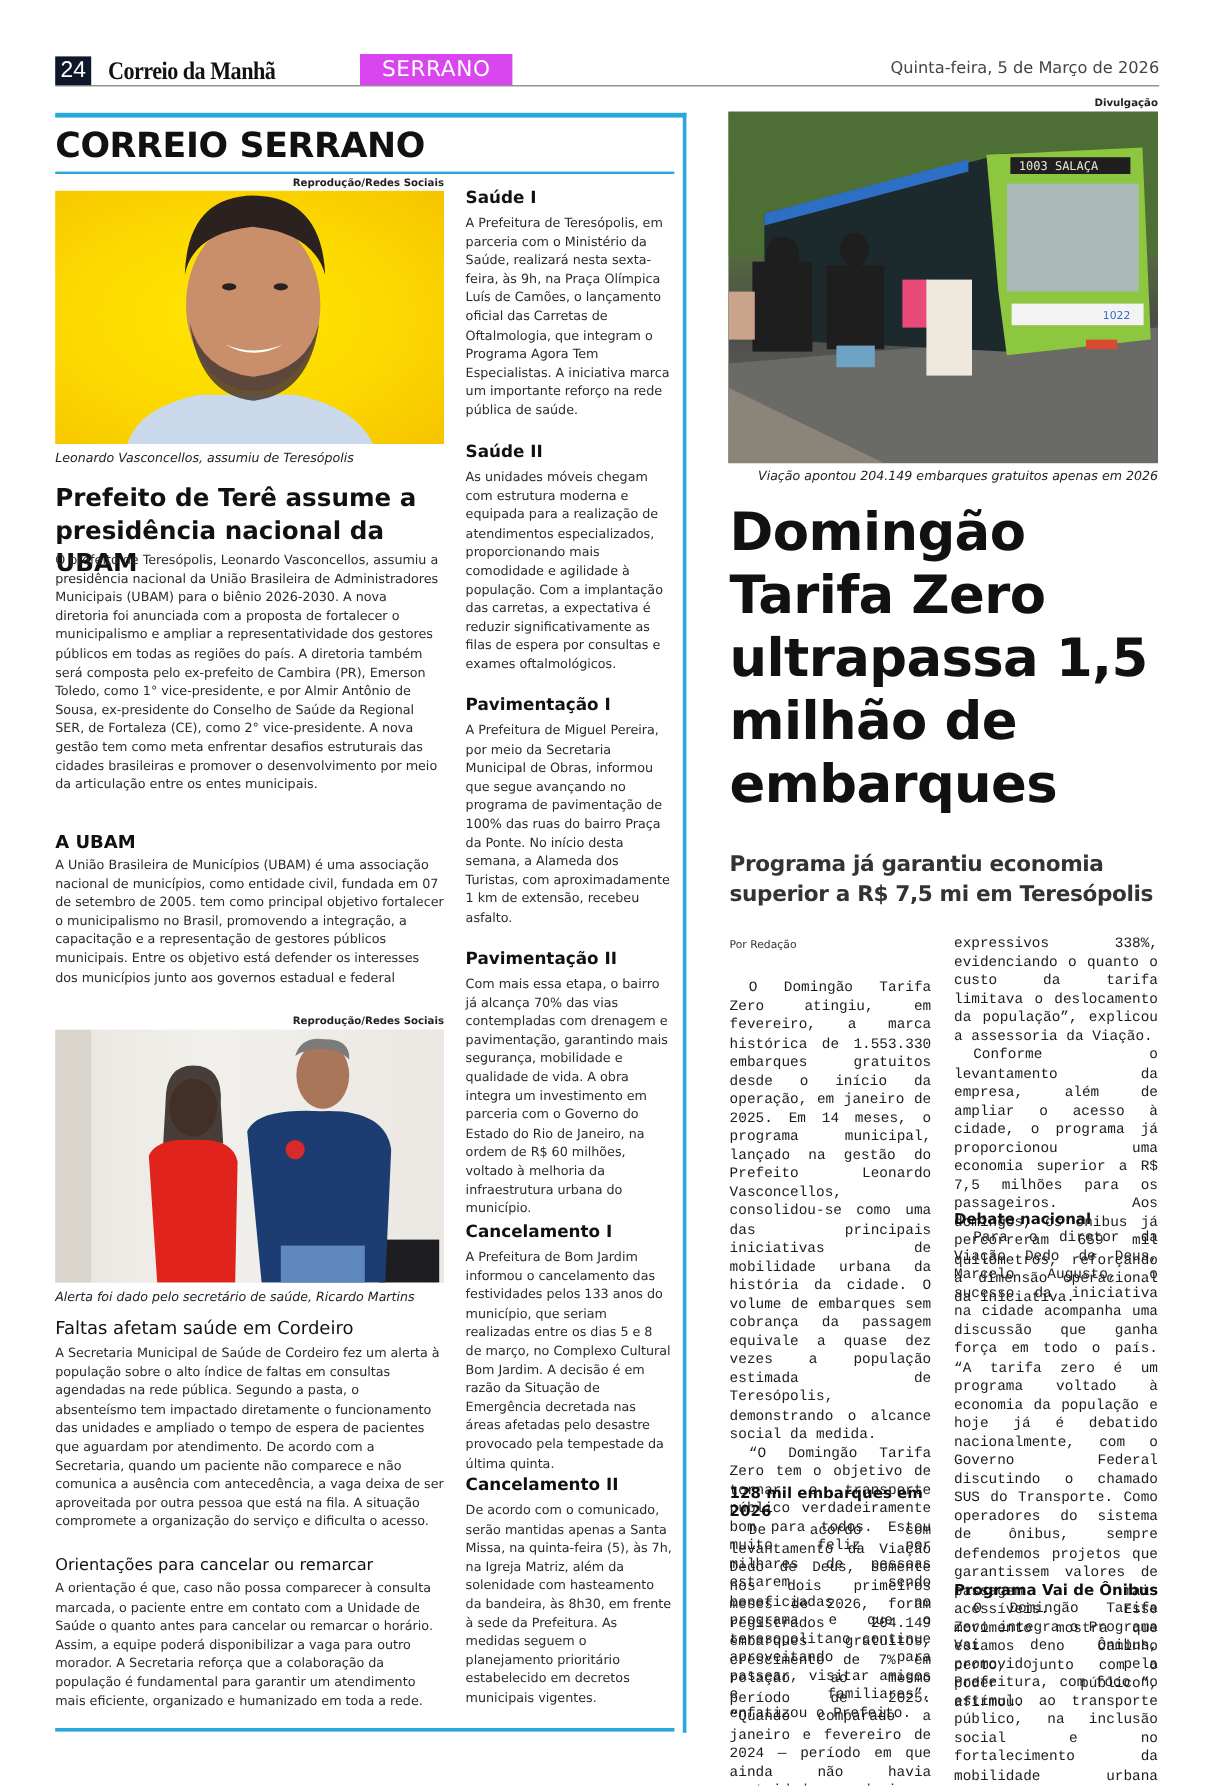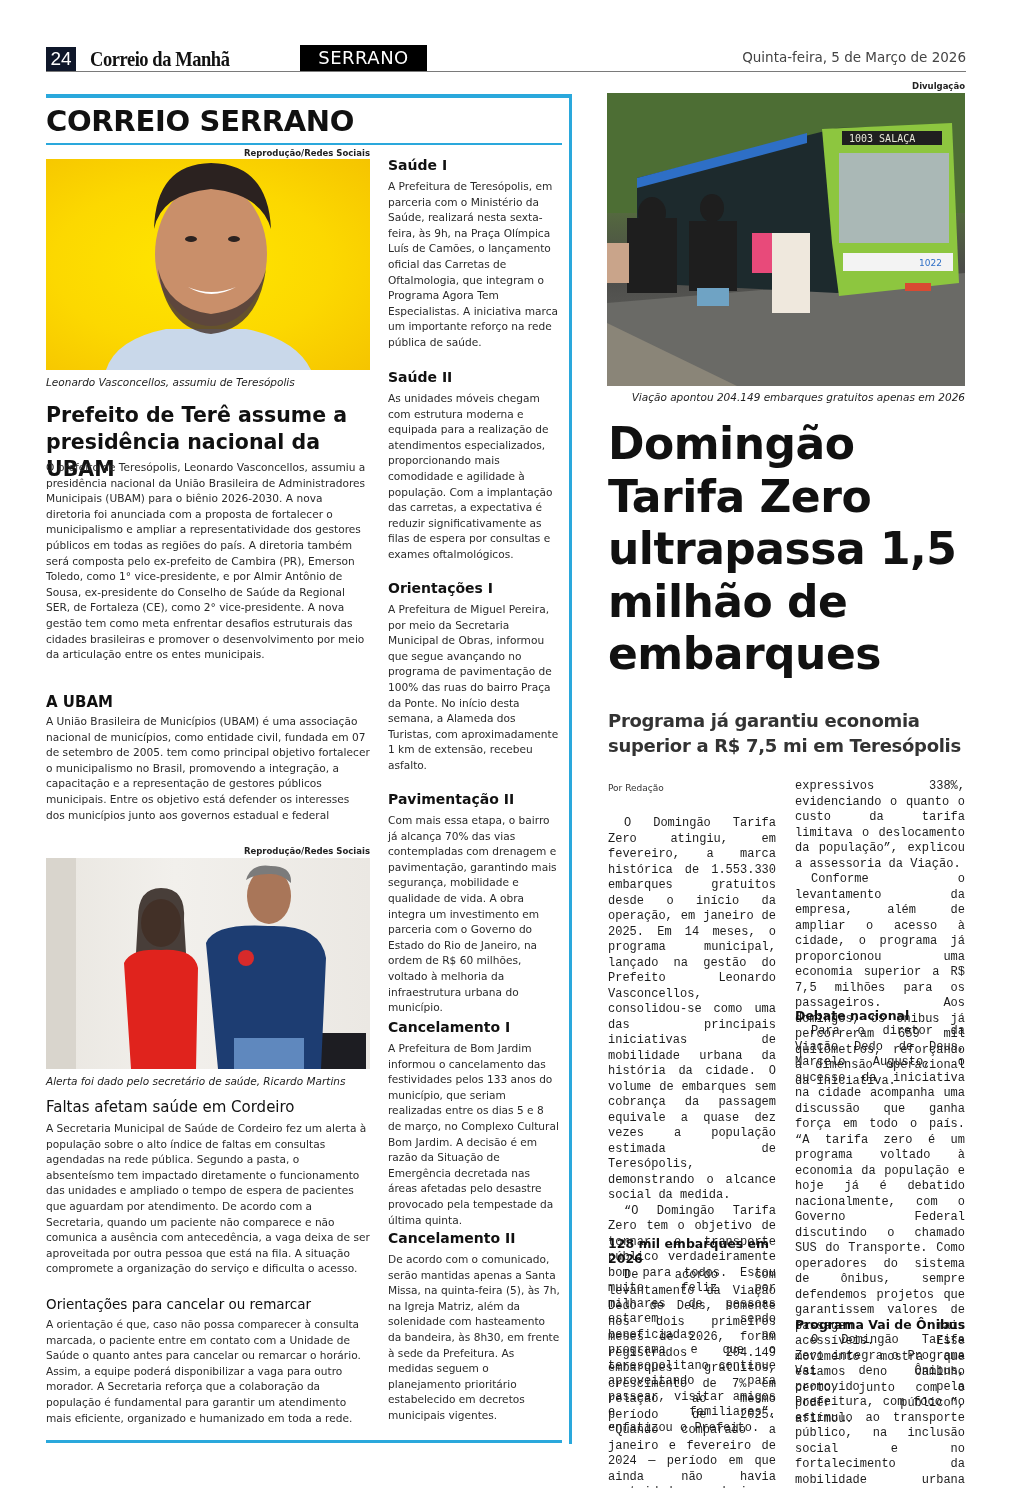--- a/index.html
+++ b/index.html
@@ -5,21 +5,21 @@
     * { box-sizing: border-box; margin: 0; padding: 0; }
     html, body { width: 1010px; height: 1488px; background: #ffffff; overflow: hidden; }
     body { position: relative; font-family: "DejaVu Sans", sans-serif; color: #1a1a1a; }
 
     
     .masthead { position: absolute; left: 46px; top: 45px; width: 920px; height: 27px; border-bottom: 1px solid #7a7a7a; }
     .page-num { position: absolute; left: 0; top: 2px; width: 30px; height: 24px; background: #0f172a; color: #fff;
       font-family: "Liberation Sans", sans-serif; font-size: 19px; line-height: 24px; text-align: center; }
     .paper-name { position: absolute; left: 44px; top: 2px; font-family: "Liberation Serif", serif; font-size: 21px;
       line-height: 24px; color: #111; letter-spacing: -0.5px; transform: scaleX(0.88); transform-origin: left; font-weight: bold; }
-    .section-tag { position: absolute; left: 254px; top: 0; width: 127px; height: 26px; background: #000000; color: #fff;
+    .section-tag { position: absolute; left: 254px; top: 0; width: 127px; height: 26px; background: #d946ef; color: #fff;
       font-family: "DejaVu Sans", sans-serif; font-size: 18px; line-height: 26px; text-align: center; letter-spacing: 0.5px; }
     .date-line { position: absolute; right: 0; top: 4px; font-family: "DejaVu Sans", sans-serif; font-size: 13.5px; color: #444; }
 
     
     .frame-top { position: absolute; left: 46px; top: 94px; width: 526px; height: 4px; background: #2aa8dc; }
     .frame-right { position: absolute; left: 569px; top: 94px; width: 3px; height: 1350px; background: #2aa8dc; }
     .box-title { position: absolute; left: 46px; top: 104px; font-family: "DejaVu Sans", sans-serif; font-weight: bold;
       font-size: 29px; letter-spacing: -0.3px; color: #111; }
     .box-title-rule { position: absolute; left: 46px; top: 143px; width: 516px; height: 2px; background: #2aa8dc; }
     .bottom-rule { position: absolute; left: 46px; top: 1440px; width: 516px; height: 3px; background: #2aa8dc; }
@@ -106,21 +106,21 @@
 <h3 class="sub-head" style="left:46px; top:1296px; font-size:13.5px; font-weight:normal;">Orientações para cancelar ou remarcar</h3>
 <p class="body-sans" style="left:46px; top:1317px; width:324px;">A orientação é que, caso não possa comparecer à consulta marcada, o paciente entre em contato com a Unidade de Saúde o quanto antes para cancelar ou remarcar o horário. Assim, a equipe poderá disponibilizar a vaga para outro morador. A Secretaria reforça que a colaboração da população é fundamental para garantir um atendimento mais eficiente, organizado e humanizado em toda a rede.</p>
 
 <section>
   <h3 class="sub-head" style="left:388px; top:157px;">Saúde I</h3>
   <p class="body-sans" style="left:388px; top:179px; width:172px;">A Prefeitura de Teresópolis, em parceria com o Ministério da Saúde, realizará nesta sexta-feira, às 9h, na Praça Olímpica Luís de Camões, o lançamento oficial das Carretas de Oftalmologia, que integram o Programa Agora Tem Especialistas. A iniciativa marca um importante reforço na rede pública de saúde.</p>
 
   <h3 class="sub-head" style="left:388px; top:369px;">Saúde II</h3>
   <p class="body-sans" style="left:388px; top:391px; width:172px;">As unidades móveis chegam com estrutura moderna e equipada para a realização de atendimentos especializados, proporcionando mais comodidade e agilidade à população. Com a implantação das carretas, a expectativa é reduzir significativamente as filas de espera por consultas e exames oftalmológicos.</p>
 
-  <h3 class="sub-head" style="left:388px; top:580px;">Orientações I</h3>
+  <h3 class="sub-head" style="left:388px; top:580px;">Pavimentação I</h3>
   <p class="body-sans" style="left:388px; top:602px; width:172px;">A Prefeitura de Miguel Pereira, por meio da Secretaria Municipal de Obras, informou que segue avançando no programa de pavimentação de 100% das ruas do bairro Praça da Ponte. No início desta semana, a Alameda dos Turistas, com aproximadamente 1 km de extensão, recebeu asfalto.</p>
 
   <h3 class="sub-head" style="left:388px; top:791px;">Pavimentação II</h3>
   <p class="body-sans" style="left:388px; top:813px; width:172px;">Com mais essa etapa, o bairro já alcança 70% das vias contempladas com drenagem e pavimentação, garantindo mais segurança, mobilidade e qualidade de vida. A obra integra um investimento em parceria com o Governo do Estado do Rio de Janeiro, na ordem de R$ 60 milhões, voltado à melhoria da infraestrutura urbana do município.</p>
 
   <h3 class="sub-head" style="left:388px; top:1019px;">Cancelamento I</h3>
   <p class="body-sans" style="left:388px; top:1041px; width:172px;">A Prefeitura de Bom Jardim informou o cancelamento das festividades pelos 133 anos do município, que seriam realizadas entre os dias 5 e 8 de março, no Complexo Cultural Bom Jardim. A decisão é em razão da Situação de Emergência decretada nas áreas afetadas pelo desastre provocado pela tempestade da última quinta.</p>
 
   <h3 class="sub-head" style="left:388px; top:1230px;">Cancelamento II</h3>
   <p class="body-sans" style="left:388px; top:1252px; width:172px;">De acordo com o comunicado, serão mantidas apenas a Santa Missa, na quinta-feira (5), às 7h, na Igreja Matriz, além da solenidade com hasteamento da bandeira, às 8h30, em frente à sede da Prefeitura. As medidas seguem o planejamento prioritário estabelecido em decretos municipais vigentes.</p>

